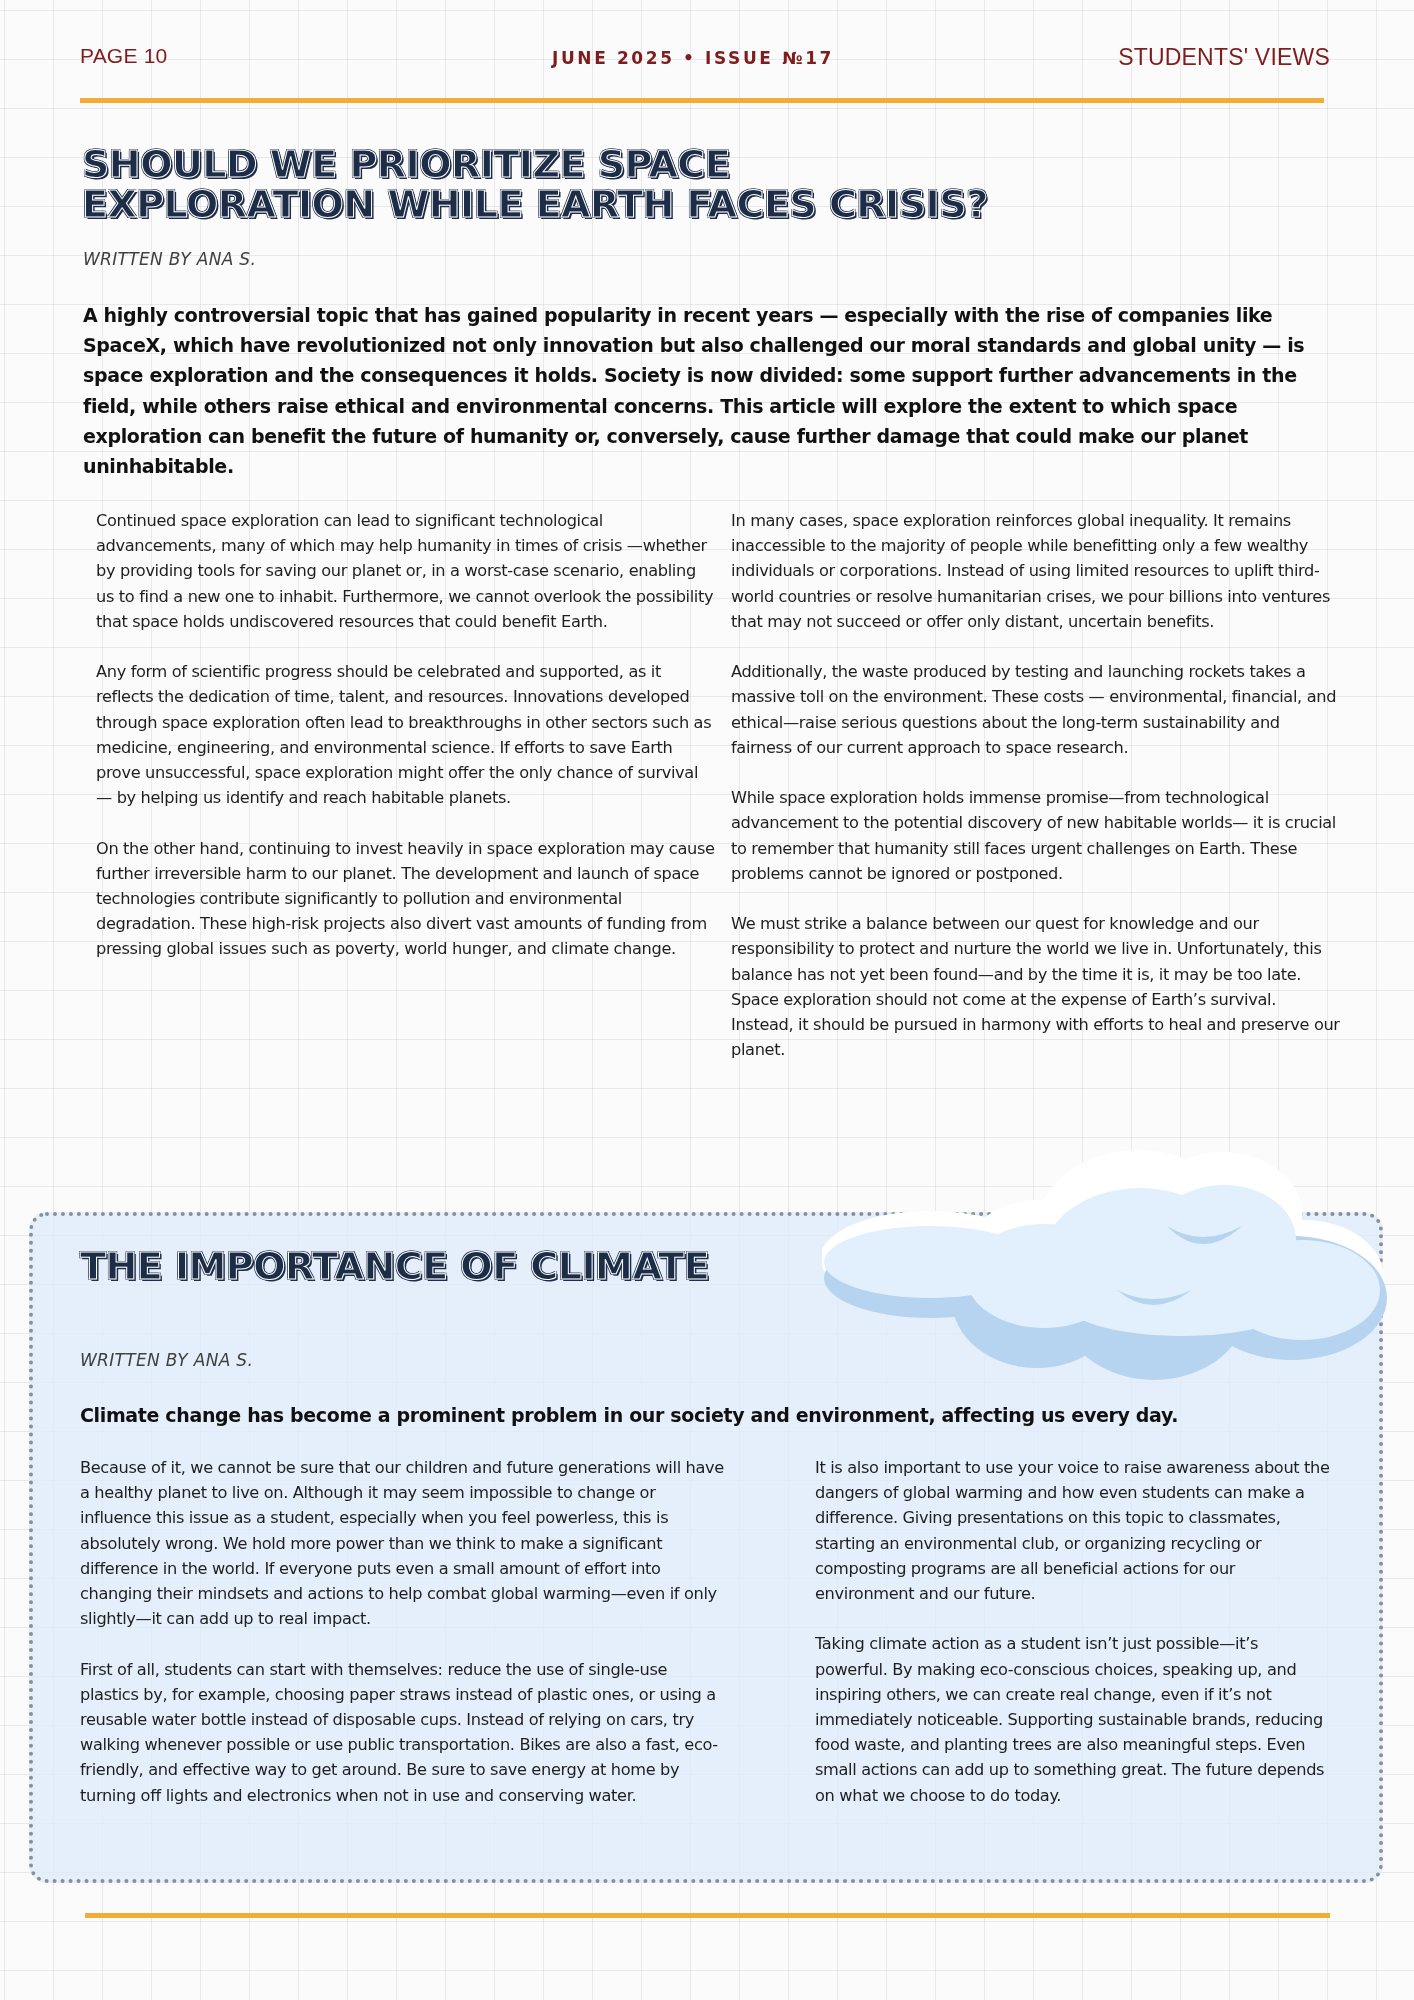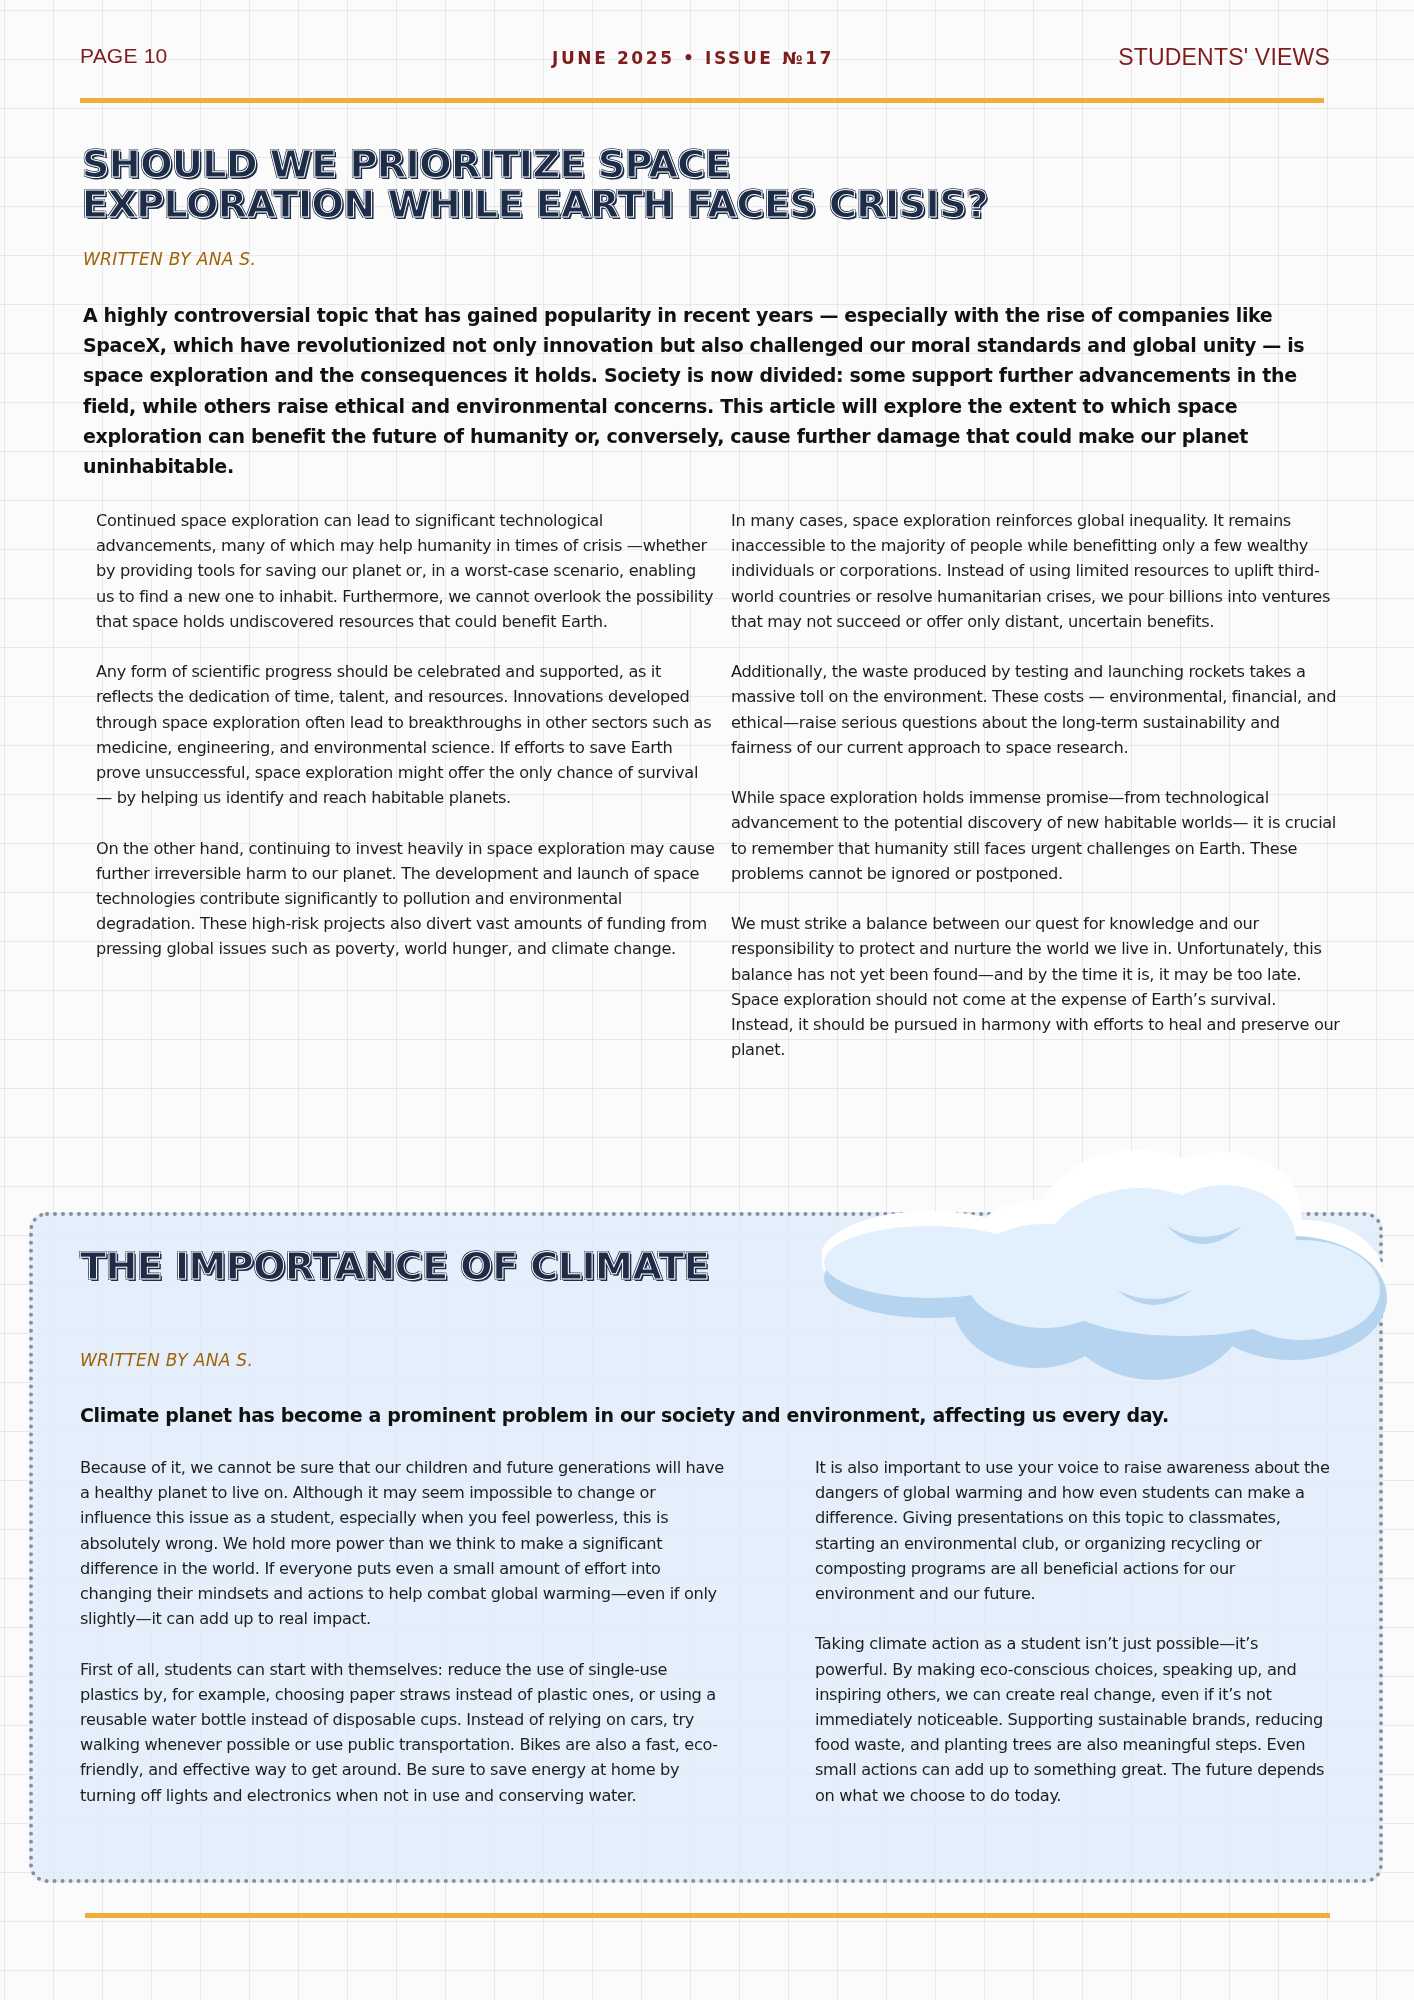--- a/index.html
+++ b/index.html
@@ -69,21 +69,21 @@
       line-height: 40px;
     }
     .title.a1 { top: 144px; left: 82px; font-size: 38px; width: 1000px; }
     .title.a2 { top: 1246px; left: 80px; font-size: 38px; width: 800px; }
 
     .byline {
       position: absolute;
       font-family: "DejaVu Sans", sans-serif;
       font-style: italic;
       font-size: 17px;
-      color: #a16207;
+      color: #404040;
       letter-spacing: 0.3px;
       text-align: center;
     }
     .byline.a1 { top: 249px; left: 83px; }
     .byline.a2 { top: 1350px; left: 80px; }
 
     .lead {
       position: absolute;
       font-family: "DejaVu Sans", sans-serif;
       font-weight: bold;
@@ -189,21 +189,21 @@
 
     <path d="M 345 76 Q 380 112 420 76 Q 380 98 345 76 Z" fill="#b6d4ef"></path>
     <path d="M 295 140 Q 330 170 370 140 Q 330 158 295 140 Z" fill="#b6d4ef"></path>
   </g>
 </svg>
 
 <h1 class="title a2">
   <span>THE IMPORTANCE OF CLIMATE</span><br>
 </h1>
 <div class="byline a2">WRITTEN BY ANA S.</div>
-<p class="lead a2">Climate planet has become a prominent problem in our society and environment, affecting us every day.</p>
+<p class="lead a2">Climate change has become a prominent problem in our society and environment, affecting us every day.</p>
 
 <div class="col a2-left">
   <p>Because of it, we cannot be sure that our children and future generations will have a healthy planet to live on. Although it may seem impossible to change or influence this issue as a student, especially when you feel powerless, this is absolutely wrong. We hold more power than we think to make a significant difference in the world. If everyone puts even a small amount of effort into changing their mindsets and actions to help combat global warming—even if only slightly—it can add up to real impact.</p>
   <p>First of all, students can start with themselves: reduce the use of single-use plastics by, for example, choosing paper straws instead of plastic ones, or using a reusable water bottle instead of disposable cups. Instead of relying on cars, try walking whenever possible or use public transportation. Bikes are also a fast, eco-friendly, and effective way to get around. Be sure to save energy at home by turning off lights and electronics when not in use and conserving water.</p>
 </div>
 <div class="col a2-right">
   <p>It is also important to use your voice to raise awareness about the dangers of global warming and how even students can make a difference. Giving presentations on this topic to classmates, starting an environmental club, or organizing recycling or composting programs are all beneficial actions for our environment and our future.</p>
   <p>Taking climate action as a student isn’t just possible—it’s powerful. By making eco-conscious choices, speaking up, and inspiring others, we can create real change, even if it’s not immediately noticeable. Supporting sustainable brands, reducing food waste, and planting trees are also meaningful steps. Even small actions can add up to something great. The future depends on what we choose to do today.</p>
 </div>
 

